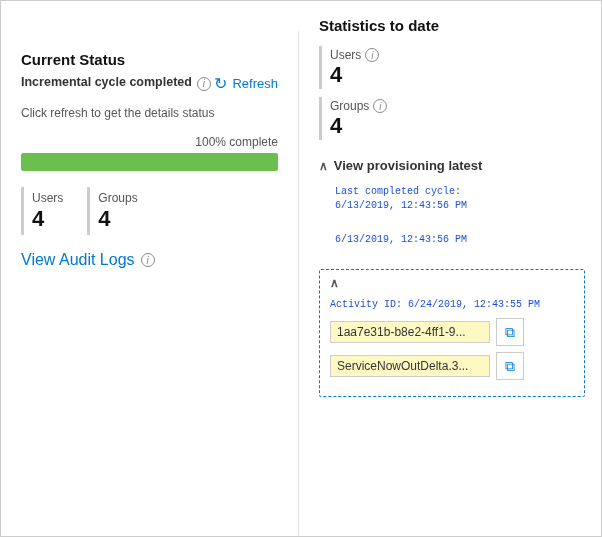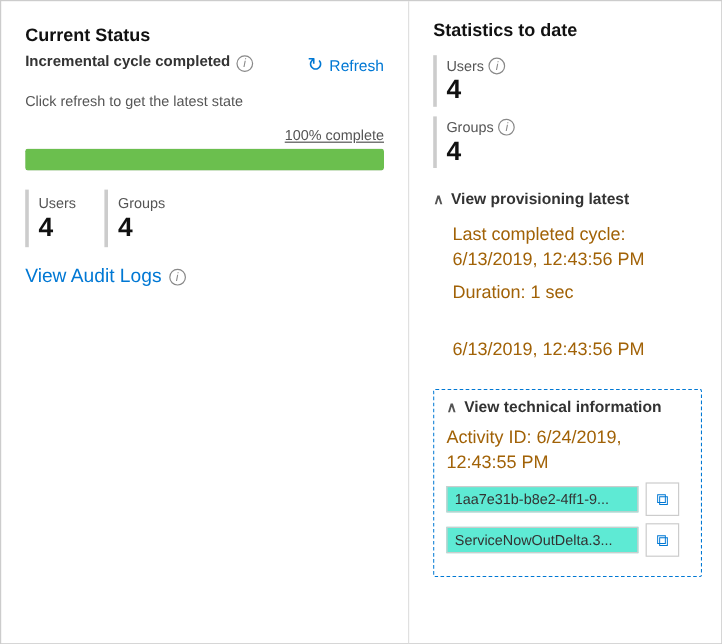--- a/index.html
+++ b/index.html
@@ -12,45 +12,46 @@
       height: 537px;
       overflow: hidden;
     }
     .container {
       display: flex;
       width: 602px;
       height: 537px;
       border: 1px solid #ccc;
     }
     .left-panel {
-      width: 340px;
+      width: 298px;
       padding: 20px 20px 20px 20px;
       border-right: 1px solid #e0e0e0;
       flex-shrink: 0;
+      margin-top: 30px;
     }
     .right-panel {
       flex: 1;
       padding: 16px 16px 3px 20px;
       overflow-y: auto;
     }
     .section-title {
       font-size: 15px;
       font-weight: 600;
       color: #111;
       margin-bottom: 6px;
     }
     .subtitle {
       font-size: 12.5px;
       font-weight: 600;
       color: #333;
       margin-bottom: 4px;
     }
     .status-row {
       display: flex;
-      align-items: flex-start;
+      align-items: center;
       justify-content: space-between;
       margin-bottom: 12px;
     }
     .click-refresh-text {
       font-size: 12px;
       color: #555;
     }
     .refresh-btn {
       display: flex;
       align-items: center;
@@ -67,21 +68,20 @@
       color: #0078d4;
     }
     .progress-container {
       margin-bottom: 4px;
       text-align: right;
     }
     .progress-label {
       font-size: 12px;
       color: #555;
       margin-bottom: 2px;
-      text-decoration: underline;
     }
     .progress-bar-bg {
       background: #e0e0e0;
       height: 18px;
       width: 100%;
       border-radius: 2px;
       overflow: hidden;
       margin-bottom: 16px;
     }
     .progress-bar-fill {
@@ -162,24 +162,25 @@
       padding: 6px 0;
     }
     .chevron-icon {
       font-size: 12px;
       color: #555;
     }
     .collapsible-body {
       padding: 6px 0 6px 16px;
     }
     .detail-row {
-      font-size: 15px;
-      color: #a16207;
+      font-size: 10px;
+      color: #1d4ed8;
       margin-bottom: 6px;
       line-height: 1.4;
+      font-family: Liberation Mono, monospace;
     }
     .tech-section {
       border: 1.5px dashed #0078d4;
       border-radius: 2px;
       margin-top: 10px;
       padding: 6px 10px 10px 10px;
     }
     .tech-header {
       display: flex;
       align-items: center;
@@ -191,21 +192,21 @@
       margin-bottom: 8px;
     }
     .copy-field-row {
       display: flex;
       align-items: center;
       gap: 6px;
       margin-bottom: 6px;
     }
     .copy-field {
       border: 1px solid #ccc;
-      background: #5eead4;
+      background: #fef9c3;
       padding: 3px 6px;
       font-size: 12px;
       color: #333;
       width: 160px;
       overflow: hidden;
       white-space: nowrap;
       text-overflow: ellipsis;
     }
     .copy-btn {
       width: 28px;
@@ -239,21 +240,21 @@
         <span class="subtitle">Incremental cycle completed</span>
         <span class="info-icon">i</span>
       </div>
       <button class="refresh-btn">
         <span class="refresh-icon">↻</span>
         <span>Refresh</span>
       </button>
     </div>
 
     <div>
-      <span class="click-refresh-text">Click refresh to get the latest state</span>
+      <span class="click-refresh-text">Click refresh to get the details status</span>
     </div>
 
     <div style="margin-top:14px;">
       <div class="progress-container">
         <span class="progress-label">100% complete</span>
       </div>
       <div class="progress-bar-bg">
         <div class="progress-bar-fill" style="width:100%;"></div>
       </div>
     </div>
@@ -302,33 +303,29 @@
       <div class="collapsible-header">
         <span class="chevron-icon">∧</span>
         <span>View provisioning latest</span>
       </div>
       <div class="collapsible-body">
         <div class="detail-row">
           <span>Last completed cycle:</span><br>
           <span>6/13/2019, 12:43:56 PM</span>
         </div>
         <div class="detail-row">
-          <span>Duration: 1 sec</span>
-        </div>
-        <div class="detail-row">
           <br>
           <span>6/13/2019, 12:43:56 PM</span>
         </div>
       </div>
     </div>
 
     <div class="tech-section">
       <div class="tech-header">
         <span class="chevron-icon">∧</span>
-        <span>View technical information</span>
       </div>
       <div>
         <div class="detail-row">
           <span>Activity ID: 6/24/2019, 12:43:55 PM</span>
         </div>
         <div class="copy-field-row">
           <div class="copy-field">1aa7e31b-b8e2-4ff1-9...</div>
           <button class="copy-btn">⧉</button>
         </div>
         <div class="copy-field-row">

